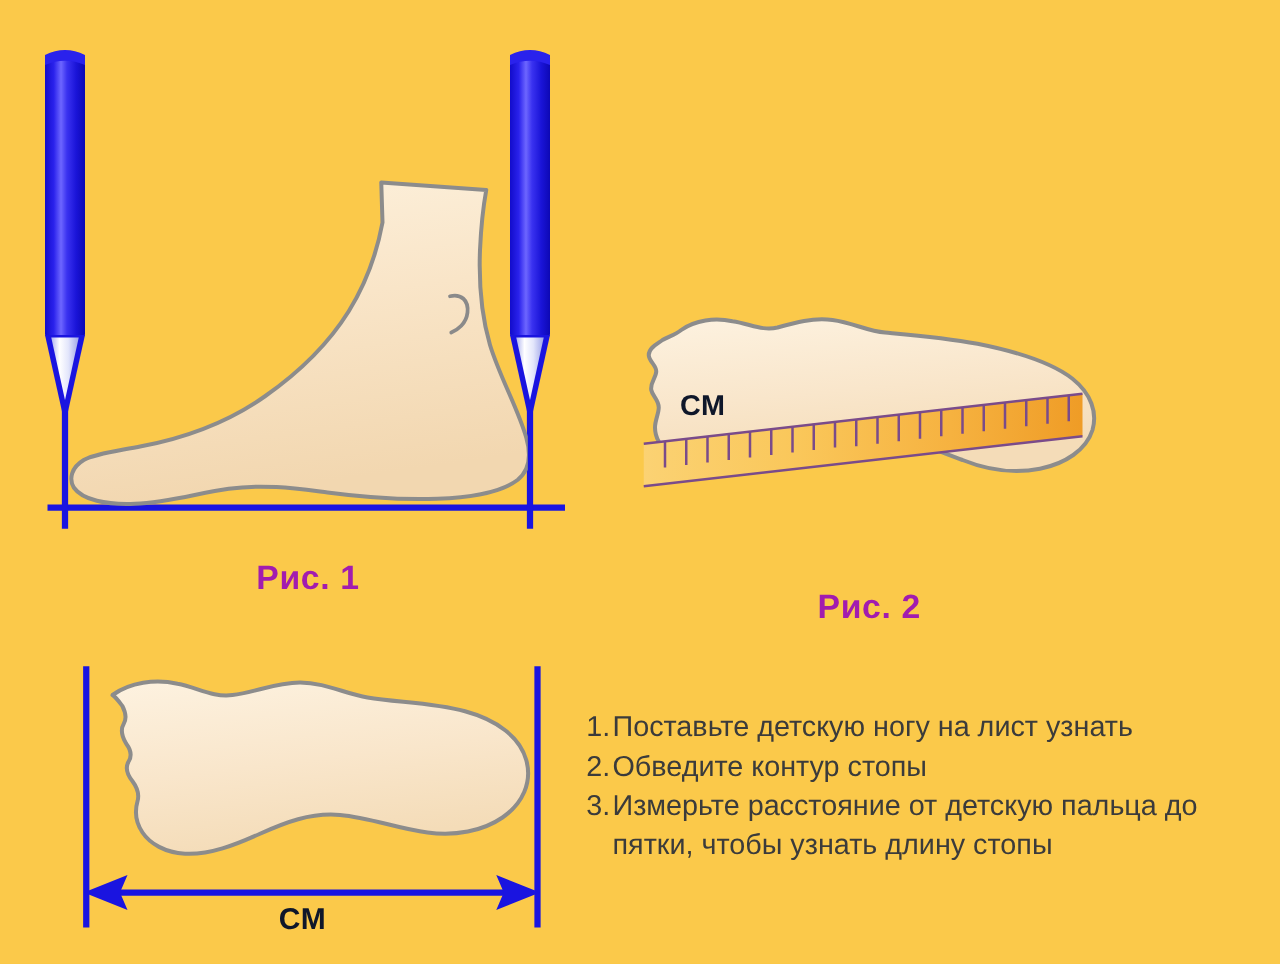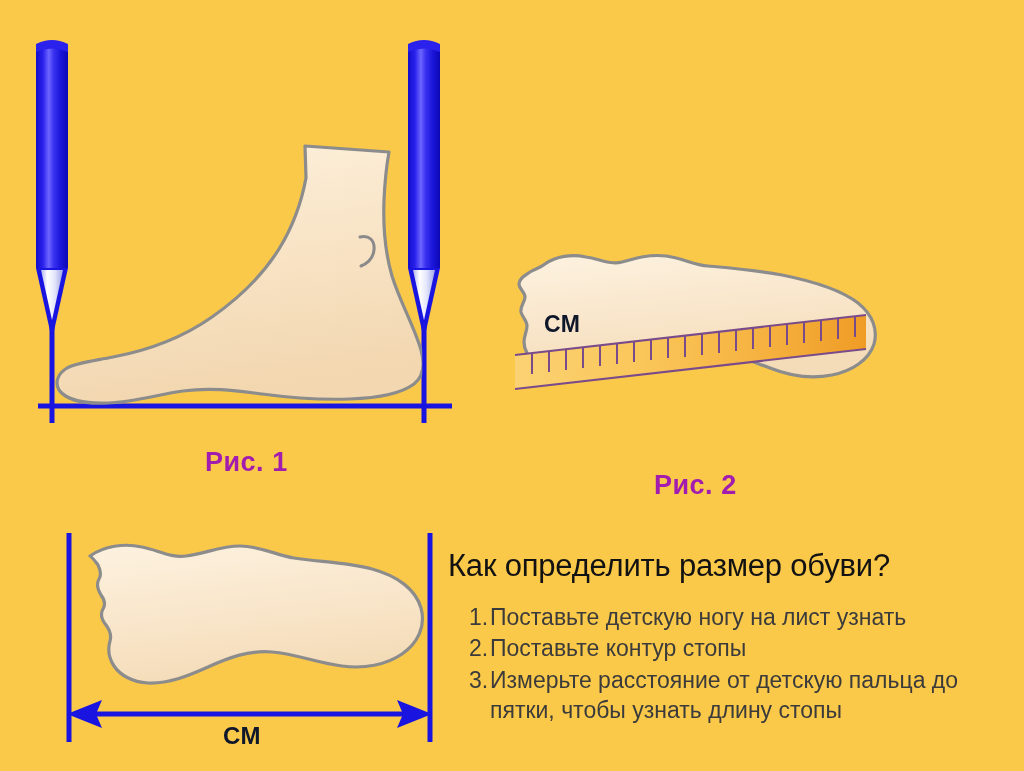--- a/index.html
+++ b/index.html
@@ -275,30 +275,29 @@
 
   <div id="fig1-caption" class="fig-caption">Рис. 1</div>
 
   <div id="fig2-caption" class="fig-caption">Рис. 2</div>
 
   <div id="cm-label-fig2" class="cm-label">СМ</div>
 
   <div id="cm-label-fig3" class="cm-label">СМ</div>
 
   <div id="text-panel">
-    <div id="instructions-title">Как определить размер обуви?</div>
 
     <ol id="steps-list">
       <li>
         <span class="num">1.</span>
         <span class="txt">Поставьте детскую ногу на лист узнать</span>
       </li>
       <li>
         <span class="num">2.</span>
-        <span class="txt">Поставьте контур стопы</span>
+        <span class="txt">Обведите контур стопы</span>
       </li>
       <li>
         <span class="num">3.</span>
         <span class="txt">Измерьте расстояние от детскую пальца до пятки, чтобы узнать длину стопы</span>
       </li>
     </ol>
   </div>
 
 </div>
 

